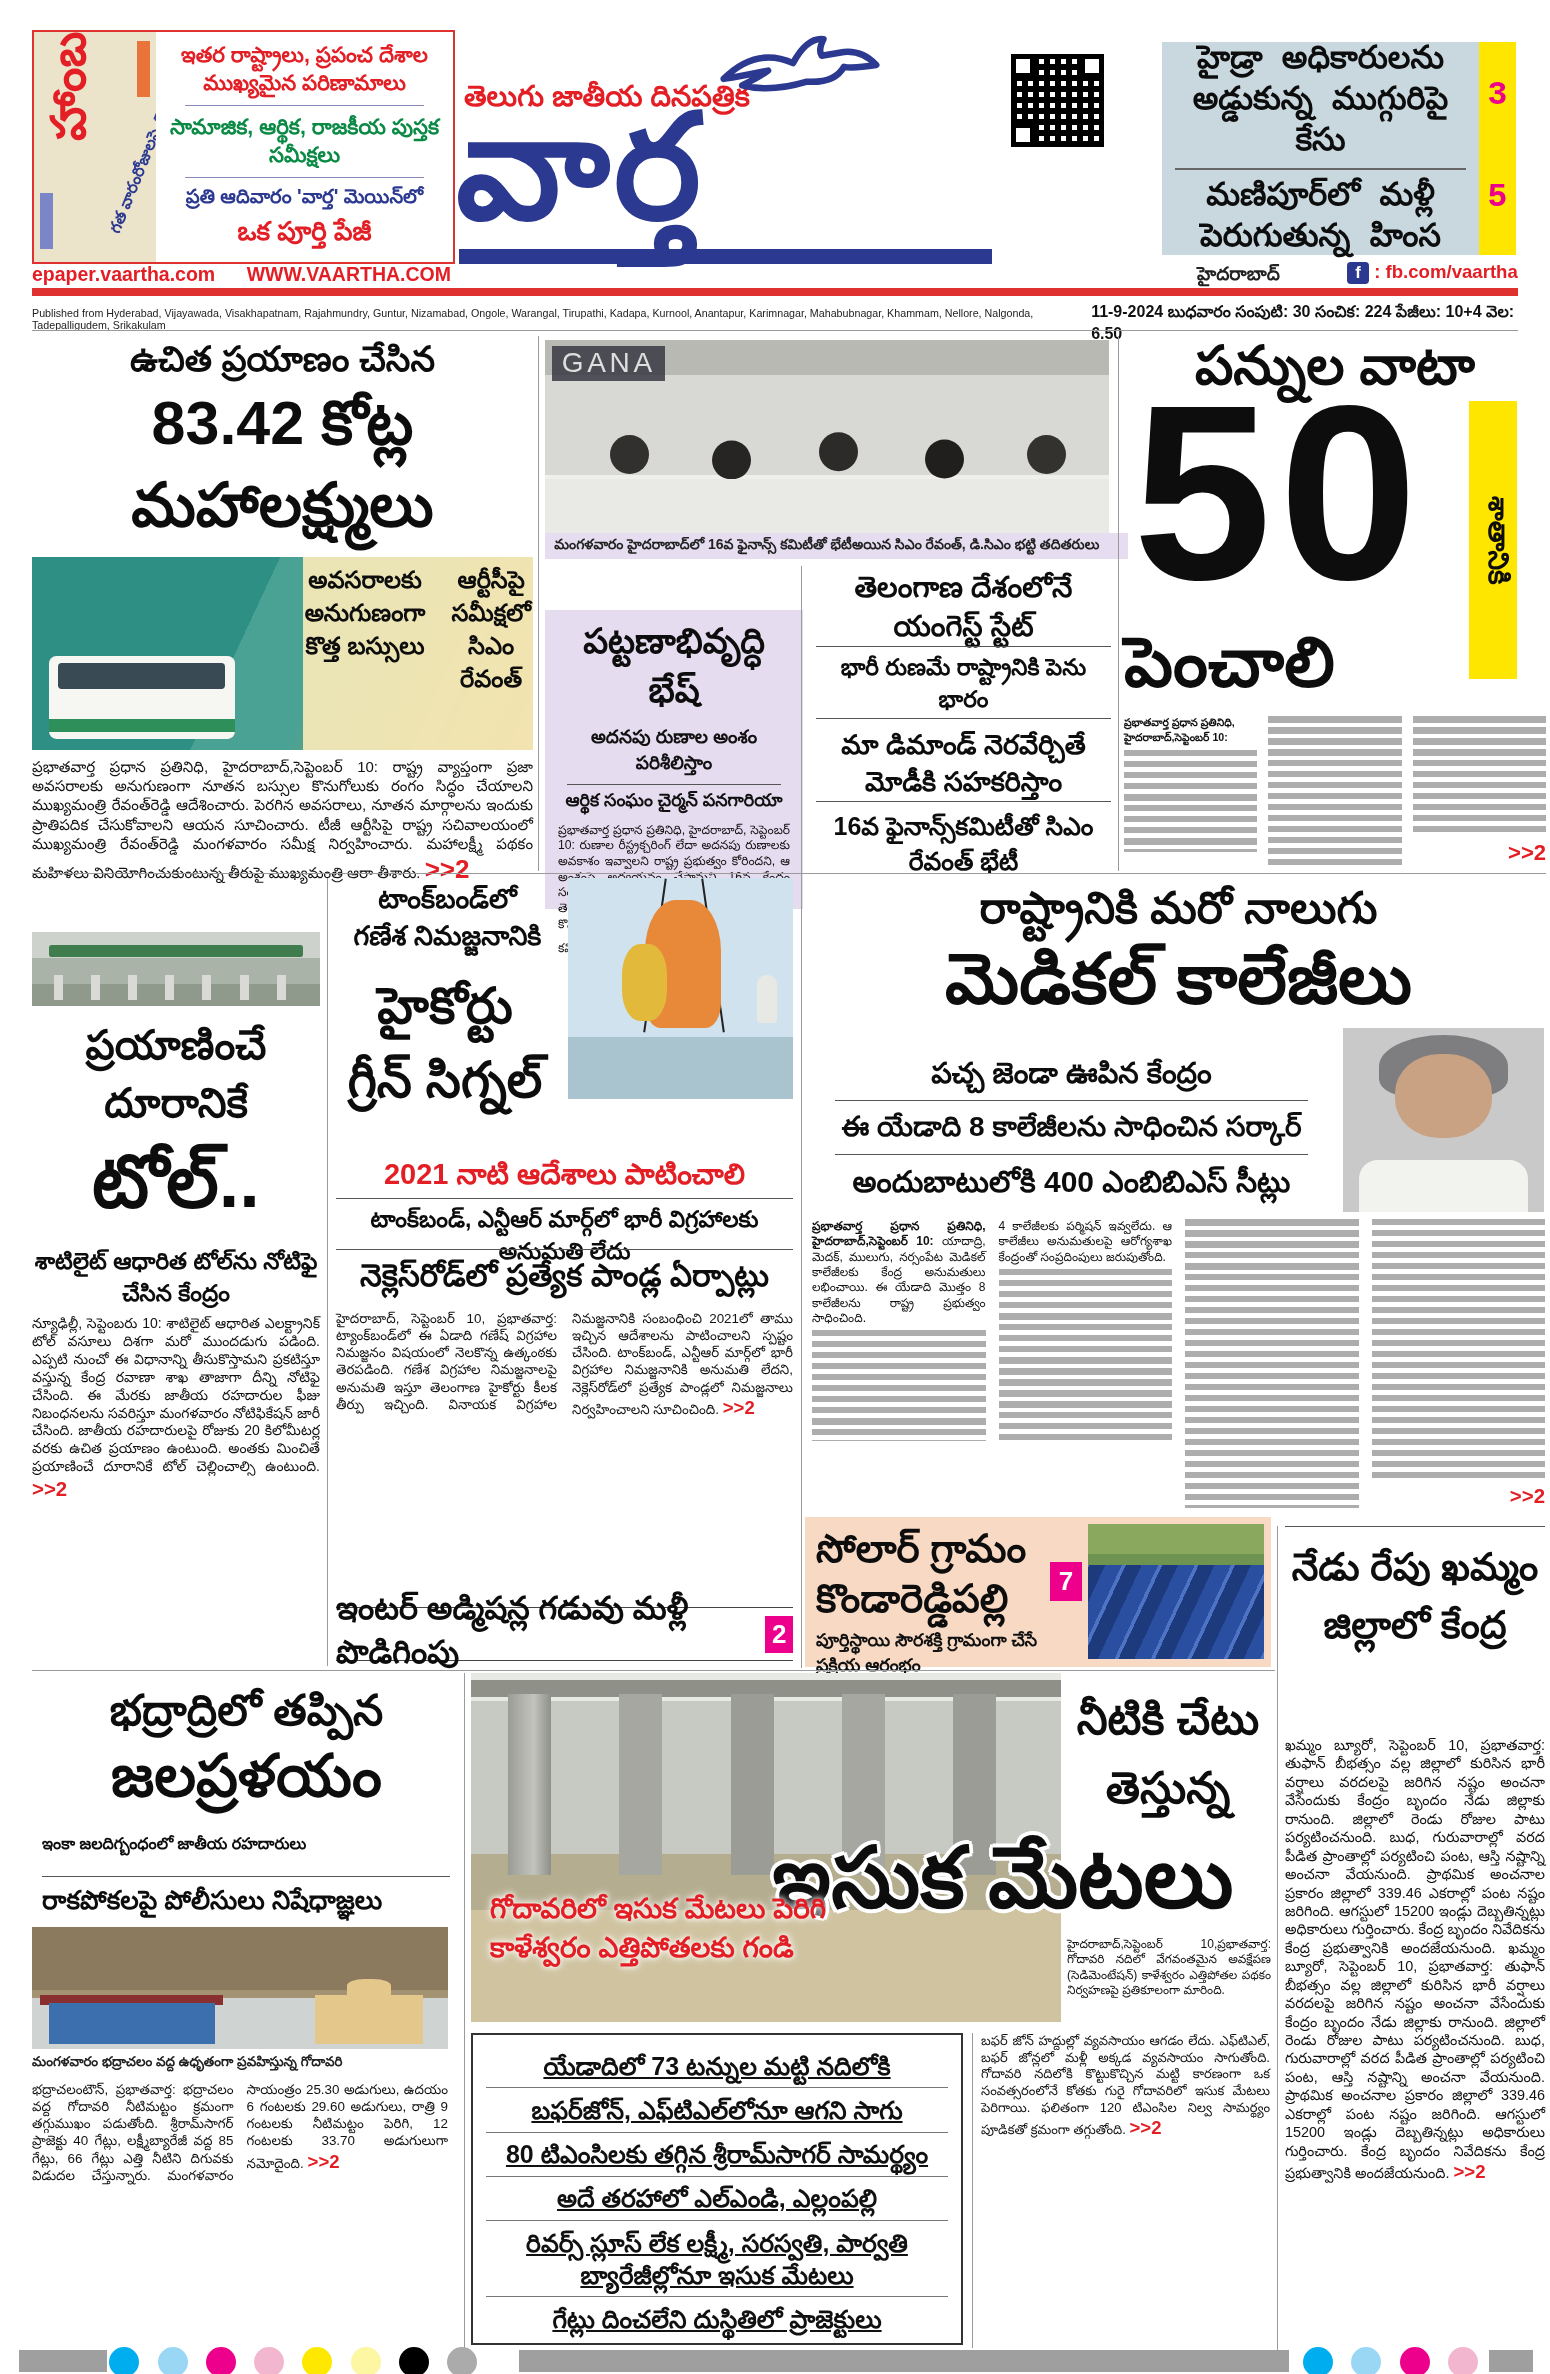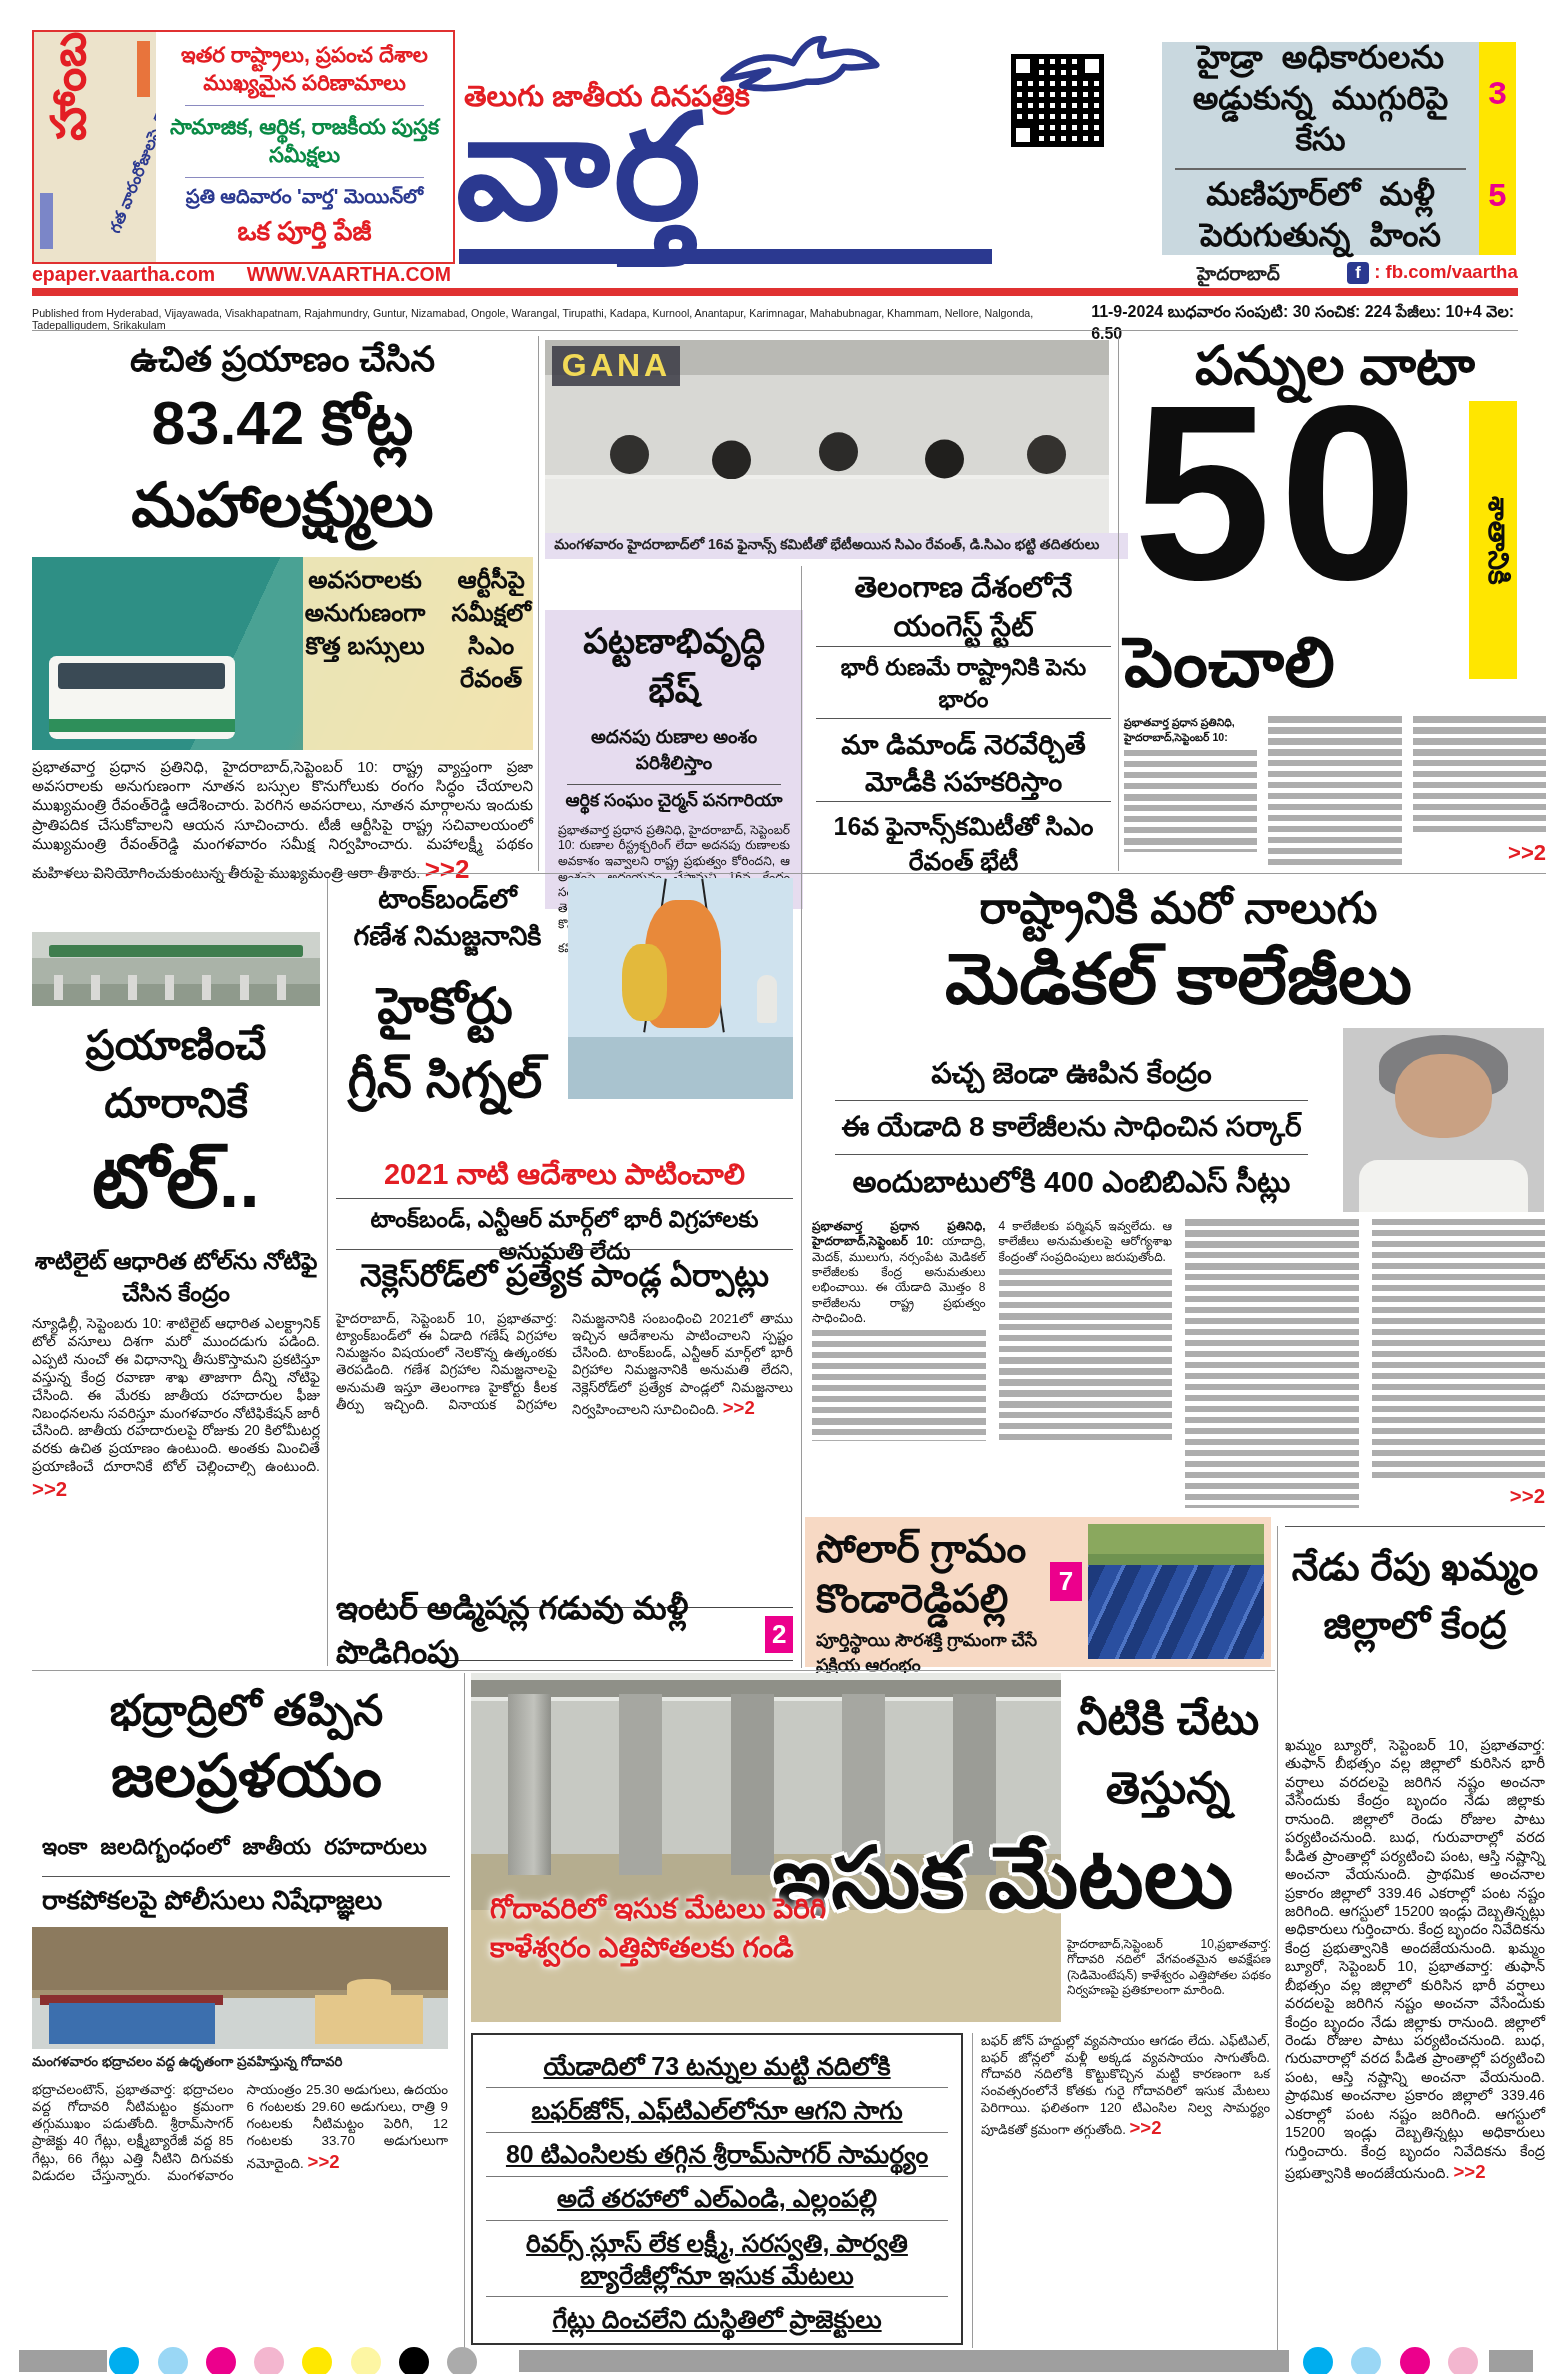--- a/index.html
+++ b/index.html
@@ -36,21 +36,21 @@
   .tr-box{left:1162px;top:42px;width:354px;height:213px;display:flex;font-family:Liberation Mono, monospace;}
   .tr-main{flex:1;background:#c9d8df;display:flex;flex-direction:column;justify-content:center;padding:5.6px 9.3px;}
   .tr-strip{width:37px;background:#ffe600;position:relative;}
   .tr-num{position:absolute;left:0;width:37px;text-align:center;color:#ec008c;font-weight:bold;font-size:33px;}
   .tr-dbl{border-top:1.9px solid #666;border-bottom:1.9px solid #666;height:2.8px;margin:5.6px 3.7px;}
   .fbicon{display:inline-block;width:22px;height:22px;background:#2b3990;color:#fff;font-weight:bold;
           text-align:center;line-height:22px;border-radius:3.7px;font-size:16.7px;vertical-align:middle;}
   
   .photo{position:absolute;overflow:hidden;}
   .finance-photo{background:linear-gradient(180deg,#b9b9b4 0 18%,#d8d8d4 18% 70%,#efefec 70% 100%);}
-  .backdrop{position:absolute;left:7.4px;top:5.6px;color:#fde047;background:#3a3a44;padding:1.9px 9.3px;font-weight:bold;font-size:32px;letter-spacing:3.7px;opacity:.85;}
+  .backdrop{position:absolute;left:7.4px;top:5.6px;color:#e5e5e5;background:#3a3a44;padding:1.9px 9.3px;font-weight:normal;font-size:28px;letter-spacing:3.7px;opacity:.85;}
   .heads{position:absolute;bottom:59px;left:65px;width:39px;height:39px;border-radius:50%;background:#31302e;
          box-shadow:102px 5.6px 0 #262523,209px -2.8px 0 #2c2b29,315px 4.6px 0 #201f1d,417px 0 0 #34322f;}
   .table-band{position:absolute;bottom:0;left:0;right:0;height:54px;background:#e9e9e6;}
   .caption-strip{background:#e6def0;color:#222;font-size:14px;font-weight:bold;display:flex;align-items:center;padding:0 9.3px;}
   .purple-box{background:#e6dcef;padding:11px 13px;box-sizing:border-box;}
   .bus-photo{background:linear-gradient(115deg,#2e8f85 0 42%,#4aa294 42% 58%,#d98f35 100%);}
   .bus-body{position:absolute;left:16.7px;bottom:11px;width:186px;height:83px;background:#f6f6f2;border-radius:7.4px;}
   .bus-body:before{content:"";position:absolute;left:0;bottom:7.4px;width:100%;height:13px;background:#2e8f5a;}
   .bus-body:after{content:"";position:absolute;left:9.3px;top:7.4px;width:167px;height:26px;background:#3a4a55;border-radius:3.7px;}
   .bus-overlay{position:absolute;right:0;top:0;width:46%;height:100%;background:rgba(243,232,182,.95);
@@ -317,21 +317,21 @@
   <div class="abs j body-text" style="left:1285px;top:1736px;width:260px;height:603px;font-size:14.4px;">
     <span>ఖమ్మం బ్యూరో, సెప్టెంబర్ 10, ప్రభాతవార్త: తుఫాన్ బీభత్సం వల్ల జిల్లాలో కురిసిన భారీ వర్షాలు వరదలపై జరిగిన నష్టం అంచనా వేసేందుకు కేంద్రం బృందం నేడు జిల్లాకు రానుంది. జిల్లాలో రెండు రోజుల పాటు పర్యటించనుంది. బుధ, గురువారాల్లో వరద పీడిత ప్రాంతాల్లో పర్యటించి పంట, ఆస్తి నష్టాన్ని అంచనా వేయనుంది. ప్రాథమిక అంచనాల ప్రకారం జిల్లాలో 339.46 ఎకరాల్లో పంట నష్టం జరిగింది. ఆగస్టులో 15200 ఇండ్లు దెబ్బతిన్నట్లు అధికారులు గుర్తించారు. కేంద్ర బృందం నివేదికను కేంద్ర ప్రభుత్వానికి అందజేయనుంది.</span>
     <span>ఖమ్మం బ్యూరో, సెప్టెంబర్ 10, ప్రభాతవార్త: తుఫాన్ బీభత్సం వల్ల జిల్లాలో కురిసిన భారీ వర్షాలు వరదలపై జరిగిన నష్టం అంచనా వేసేందుకు కేంద్రం బృందం నేడు జిల్లాకు రానుంది. జిల్లాలో రెండు రోజుల పాటు పర్యటించనుంది. బుధ, గురువారాల్లో వరద పీడిత ప్రాంతాల్లో పర్యటించి పంట, ఆస్తి నష్టాన్ని అంచనా వేయనుంది. ప్రాథమిక అంచనాల ప్రకారం జిల్లాలో 339.46 ఎకరాల్లో పంట నష్టం జరిగింది. ఆగస్టులో 15200 ఇండ్లు దెబ్బతిన్నట్లు అధికారులు గుర్తించారు. కేంద్ర బృందం నివేదికను కేంద్ర ప్రభుత్వానికి అందజేయనుంది.</span>
     <span class="jump" style="font-size:18.6px;">&gt;&gt;2</span>
   </div>
 
   <div class="rule-h" style="left:32px;top:1670px;width:1243px;"></div>
 
   <div class="abs b c headline" style="left:32px;top:1686px;width:429px;font-size:43px;">భద్రాద్రిలో తప్పిన</div>
   <div class="abs b c headline" style="left:32px;top:1742px;width:429px;font-size:59px;">జలప్రళయం</div>
-  <div class="abs b headline" style="left:42px;top:1835px;width:419px;font-size:22px;font-family:Liberation Mono, monospace;">ఇంకా జలదిగ్బంధంలో జాతీయ రహదారులు</div>
+  <div class="abs b headline" style="left:42px;top:1835px;width:419px;font-size:16px;">ఇంకా జలదిగ్బంధంలో జాతీయ రహదారులు</div>
   <div class="rule-h" style="left:42px;top:1876px;width:408px;background:#555;"></div>
   <div class="abs b headline" style="left:42px;top:1885px;width:419px;font-size:26px;">రాకపోకలపై పోలీసులు నిషేధాజ్ఞలు</div>
   <div class="photo flood-photo" style="left:32px;top:1927px;width:416px;height:122px;">
     <div class="bldg-roof"></div>
     <div class="bldg-blue"></div>
     <div class="temple"></div>
   </div>
   <div class="abs b" style="left:32px;top:2054px;width:416px;font-size:13.4px;color:#222;">మంగళవారం భద్రాచలం వద్ద ఉధృతంగా ప్రవహిస్తున్న గోదావరి</div>
   <div class="abs j body-text" style="left:32px;top:2081px;width:416px;height:265px;font-size:13.4px;column-count:2;column-gap:13px;">
     <span>భద్రాచలంటౌన్, ప్రభాతవార్త: భద్రాచలం వద్ద గోదావరి నీటిమట్టం క్రమంగా తగ్గుముఖం పడుతోంది. శ్రీరామ్‌సాగర్ ప్రాజెక్టు 40 గేట్లు, లక్ష్మీబ్యారేజీ వద్ద 85 గేట్లు, 66 గేట్లు ఎత్తి నీటిని దిగువకు విడుదల చేస్తున్నారు. మంగళవారం సాయంత్రం 25.30 అడుగులు, ఉదయం 6 గంటలకు 29.60 అడుగులు, రాత్రి 9 గంటలకు నీటిమట్టం పెరిగి, 12 గంటలకు 33.70 అడుగులుగా నమోదైంది.</span>

